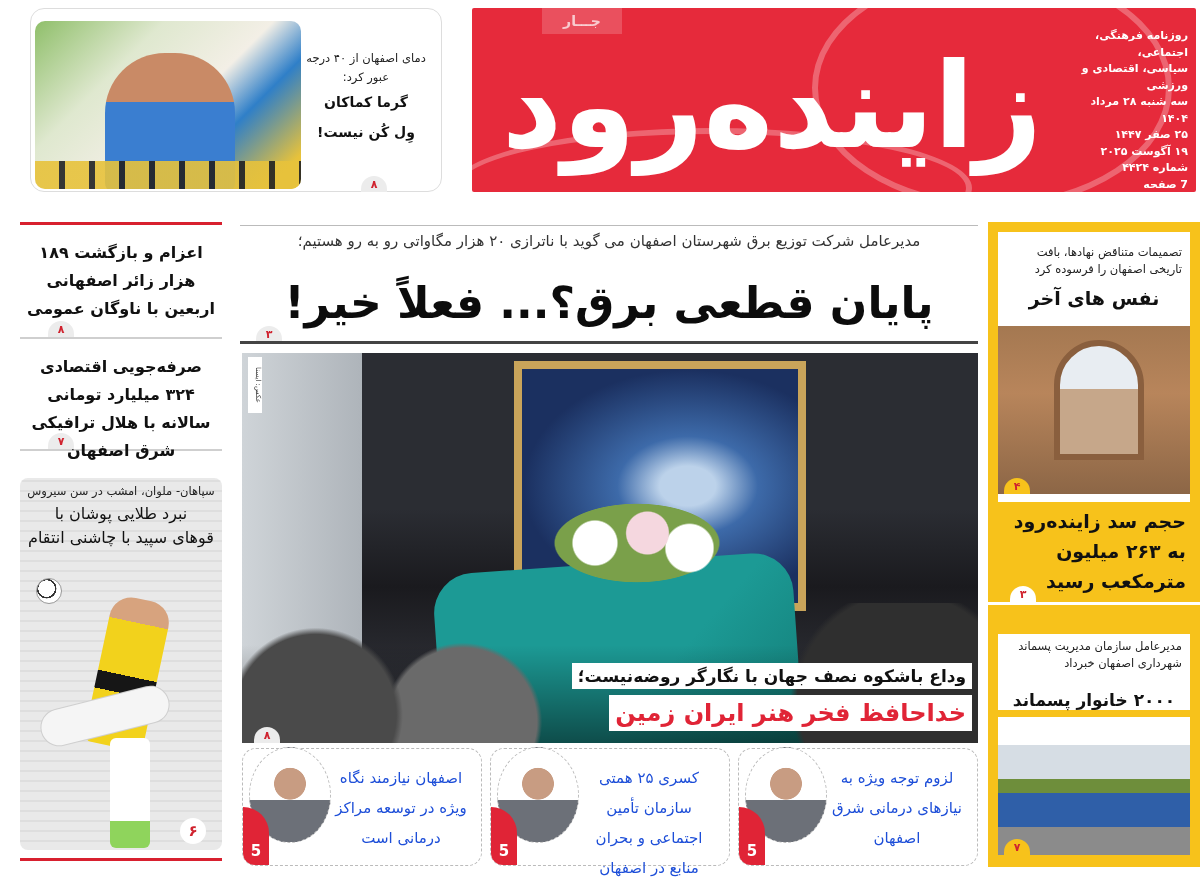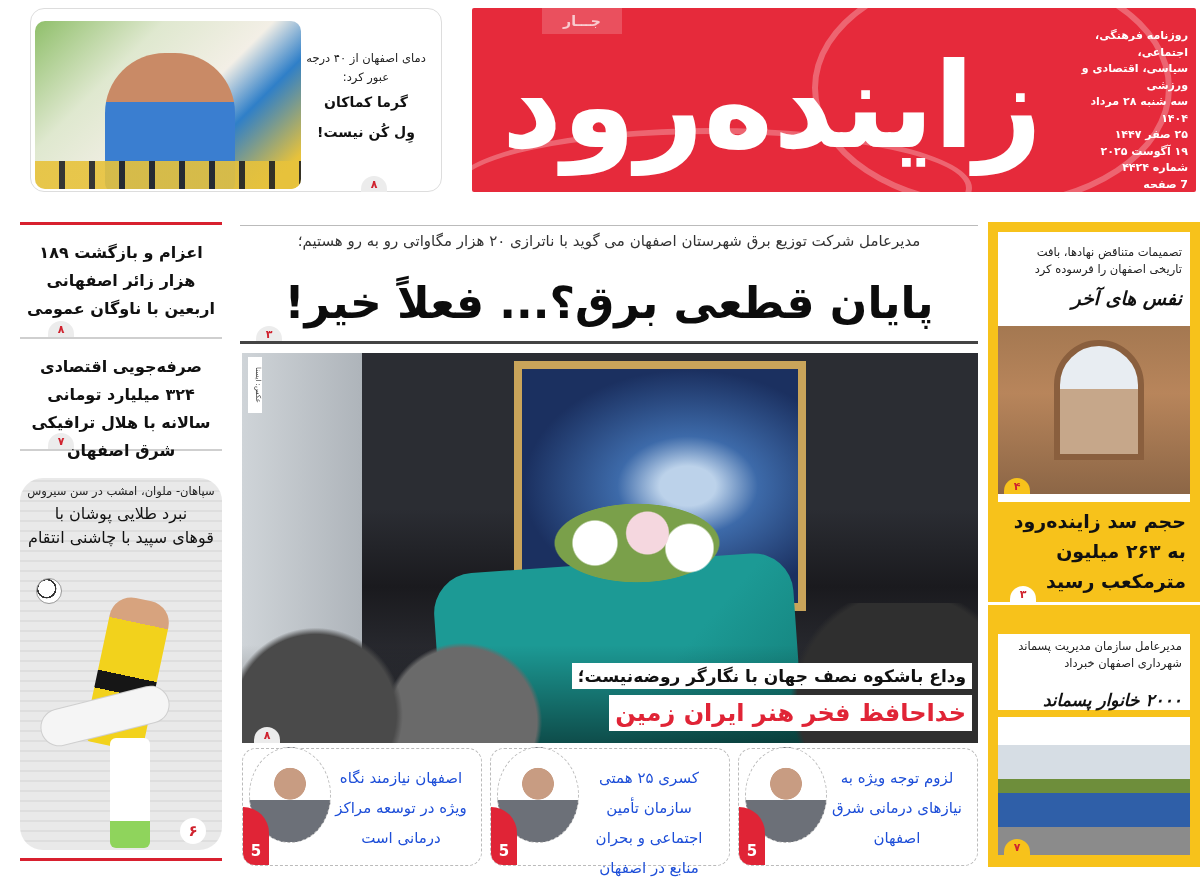--- a/index.html
+++ b/index.html
@@ -22,21 +22,21 @@
   .teaser-text { position: absolute; right: 10px; top: 40px; width: 130px; text-align: center; }
   .teaser-kicker { font-size: 11.5px; line-height: 19px; color: #222; }
   .teaser-title { font-size: 14px; font-weight: bold; line-height: 30px; }
   .page-badge { position: absolute; width: 26px; height: 16px; border-radius: 13px 13px 0 0; background: #ececec; color: #d0232f; font-size: 11px; font-weight: bold; text-align: center; line-height: 18px; }
 
   
   .left-col { left: 20px; top: 222px; width: 202px; }
   .red-rule { height: 3px; background: #d8202f; }
   .gray-rule { height: 2px; background: #cfcfcf; }
   .left-story { text-align: center; font-size: 16px; font-weight: bold; line-height: 28px; padding: 14px 4px 4px; color: #111; }
-  .sport-box { left: 20px; top: 478px; width: 202px; height: 372px; border-radius: 23px; background: repeating-linear-gradient(0deg,#e9e9e9 0 8px,#dedede 8px 10px), #e6e6e6; overflow: visible; }
+  .sport-box { left: 20px; top: 478px; width: 202px; height: 372px; border-radius: 8px; background: repeating-linear-gradient(0deg,#e9e9e9 0 8px,#dedede 8px 10px), #e6e6e6; overflow: visible; }
   .sport-kicker { margin-top: 6px; text-align: center; font-size: 11.5px; color: #222; }
   .sport-title { text-align: center; font-size: 16px; font-weight: normal; line-height: 24px; margin-top: 4px; }
   .player-yellow { position: absolute; left: 78px; top: 120px; width: 60px; height: 150px; background: linear-gradient(#d7a37e 0 16%, #f2d21c 16% 52%, #161616 52% 64%, #f2d21c 64% 100%); border-radius: 22px 22px 8px 8px; transform: rotate(12deg); }
   .player-white { position: absolute; left: 20px; top: 220px; width: 130px; height: 36px; background: #f5f5f5; border-radius: 18px; transform: rotate(-14deg); box-shadow: 0 0 0 1px #cfcfcf; }
   .legs { position: absolute; left: 90px; top: 260px; width: 40px; height: 110px; background: linear-gradient(#fff 0 75%, #8fd45c 75% 100%); border-radius: 6px; }
   .ball { position: absolute; left: 16px; top: 100px; width: 26px; height: 26px; border-radius: 50%; background: radial-gradient(circle at 40% 40%, #fff 0 40%, #333 41% 48%, #fff 49%); border: 1px solid #999; }
   .sport-logo { position:absolute; left: 160px; bottom: 6px; width: 26px; height: 26px; border-radius: 50%; background:#fff; color:#d0232f; font-weight:bold; font-size: 15px; text-align:center; line-height: 26px; }
   .sport-bottom { left: 20px; top: 858px; width: 202px; height: 3px; background: #d8202f; }
 
   
@@ -60,21 +60,21 @@
   
   .card { top: 748px; width: 240px; height: 118px; border: 1px dashed #bbb; border-radius: 14px; background: #fff; }
   .card-text { position: absolute; right: 10px; top: 14px; width: 140px; text-align: center; font-size: 15px; font-weight: normal; line-height: 30px; color: #1d4ed8; }
   .card-avatar { position: absolute; left: 6px; top: -2px; width: 82px; height: 96px; border-radius: 50%; border: 1px dashed #bbb; background: radial-gradient(circle at 50% 38%, #c89c82 0 22%, transparent 23%), linear-gradient(180deg,#ffffff 0 55%, #6c7078 55% 100%); }
   .card-page { position: absolute; left: 0; bottom: 0; width: 26px; height: 58px; background: #e02436; border-radius: 0 26px 0 12px; color: #fff; font-weight: bold; font-size: 15px; text-align: center; line-height: 88px; }
 
   
   .right-col { left: 988px; top: 222px; width: 212px; height: 645px; background: #f7c21b; }
   .rc-white { position:absolute; left: 10px; background:#fff; }
   .rc-kicker { font-size: 11.5px; line-height: 17px; color: #222; text-align: right; padding: 0 8px; }
-  .rc-title { font-size: 19px; font-weight: bold; line-height: 28px; text-align: right; padding: 0 8px; color: #111; font-style: italic; }
+  .rc-title { font-size: 19px; font-weight: bold; line-height: 28px; text-align: center; padding: 0 8px; color: #111; }
   .arch-photo { position:absolute; left: 10px; top: 104px; width: 192px; height: 168px; background: linear-gradient(180deg,#a47851 0%,#b8855b 40%,#8c6646 100%); }
   .arch-open { position:absolute; left: 56px; top: 14px; width: 90px; height: 120px; border-radius: 45px 45px 0 0; background: linear-gradient(#e8edf2 0 40%, #c6a78a 40%); border: 6px solid #8a5f3e; }
   .dam-title { position:absolute; left: 10px; top: 284px; width: 192px; text-align: right; font-size: 19px; font-weight: bold; line-height: 30px; padding-right: 4px; color: #111; }
   .rc-divider { position:absolute; left: 0; top: 380px; width: 212px; height: 3px; background: #fff; }
   .bins-photo { position:absolute; left: 10px; top: 495px; width: 192px; height: 138px; background: linear-gradient(180deg,#ffffff 0 20%,#d6dde4 20% 45%, #6e8e3b 45% 55%, #2f5fa8 55% 80%, #8b8b8b 80% 100%); }
 </style>
 </head>
 <body>
 
 <div class="abs masthead">

